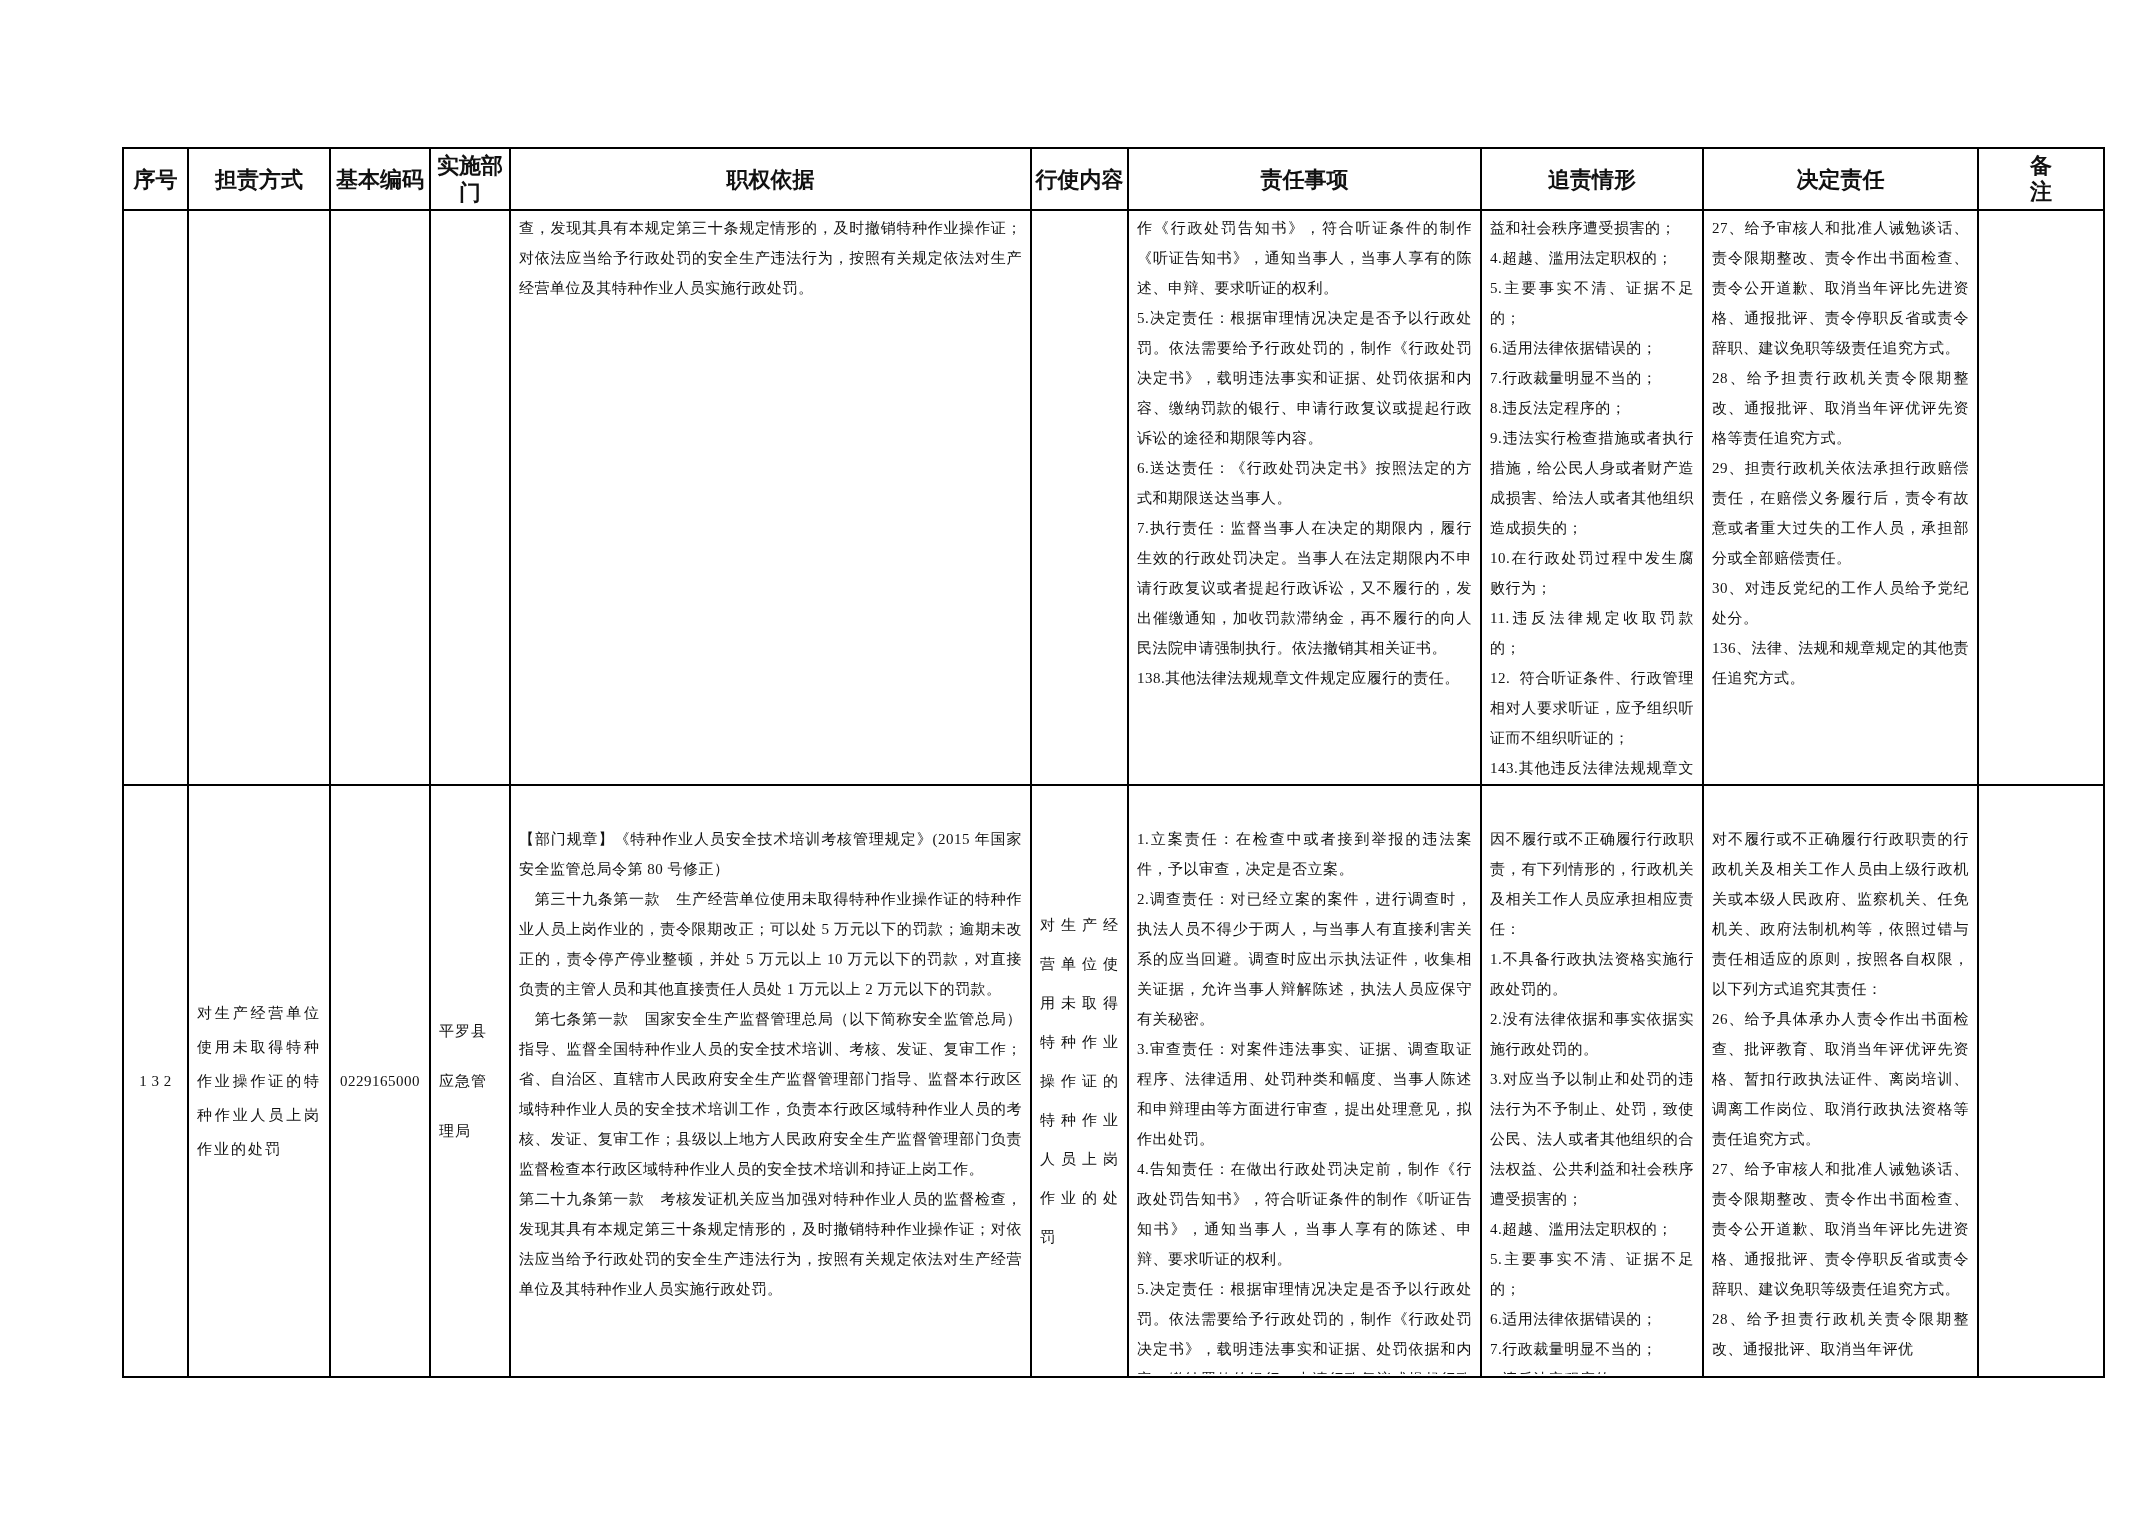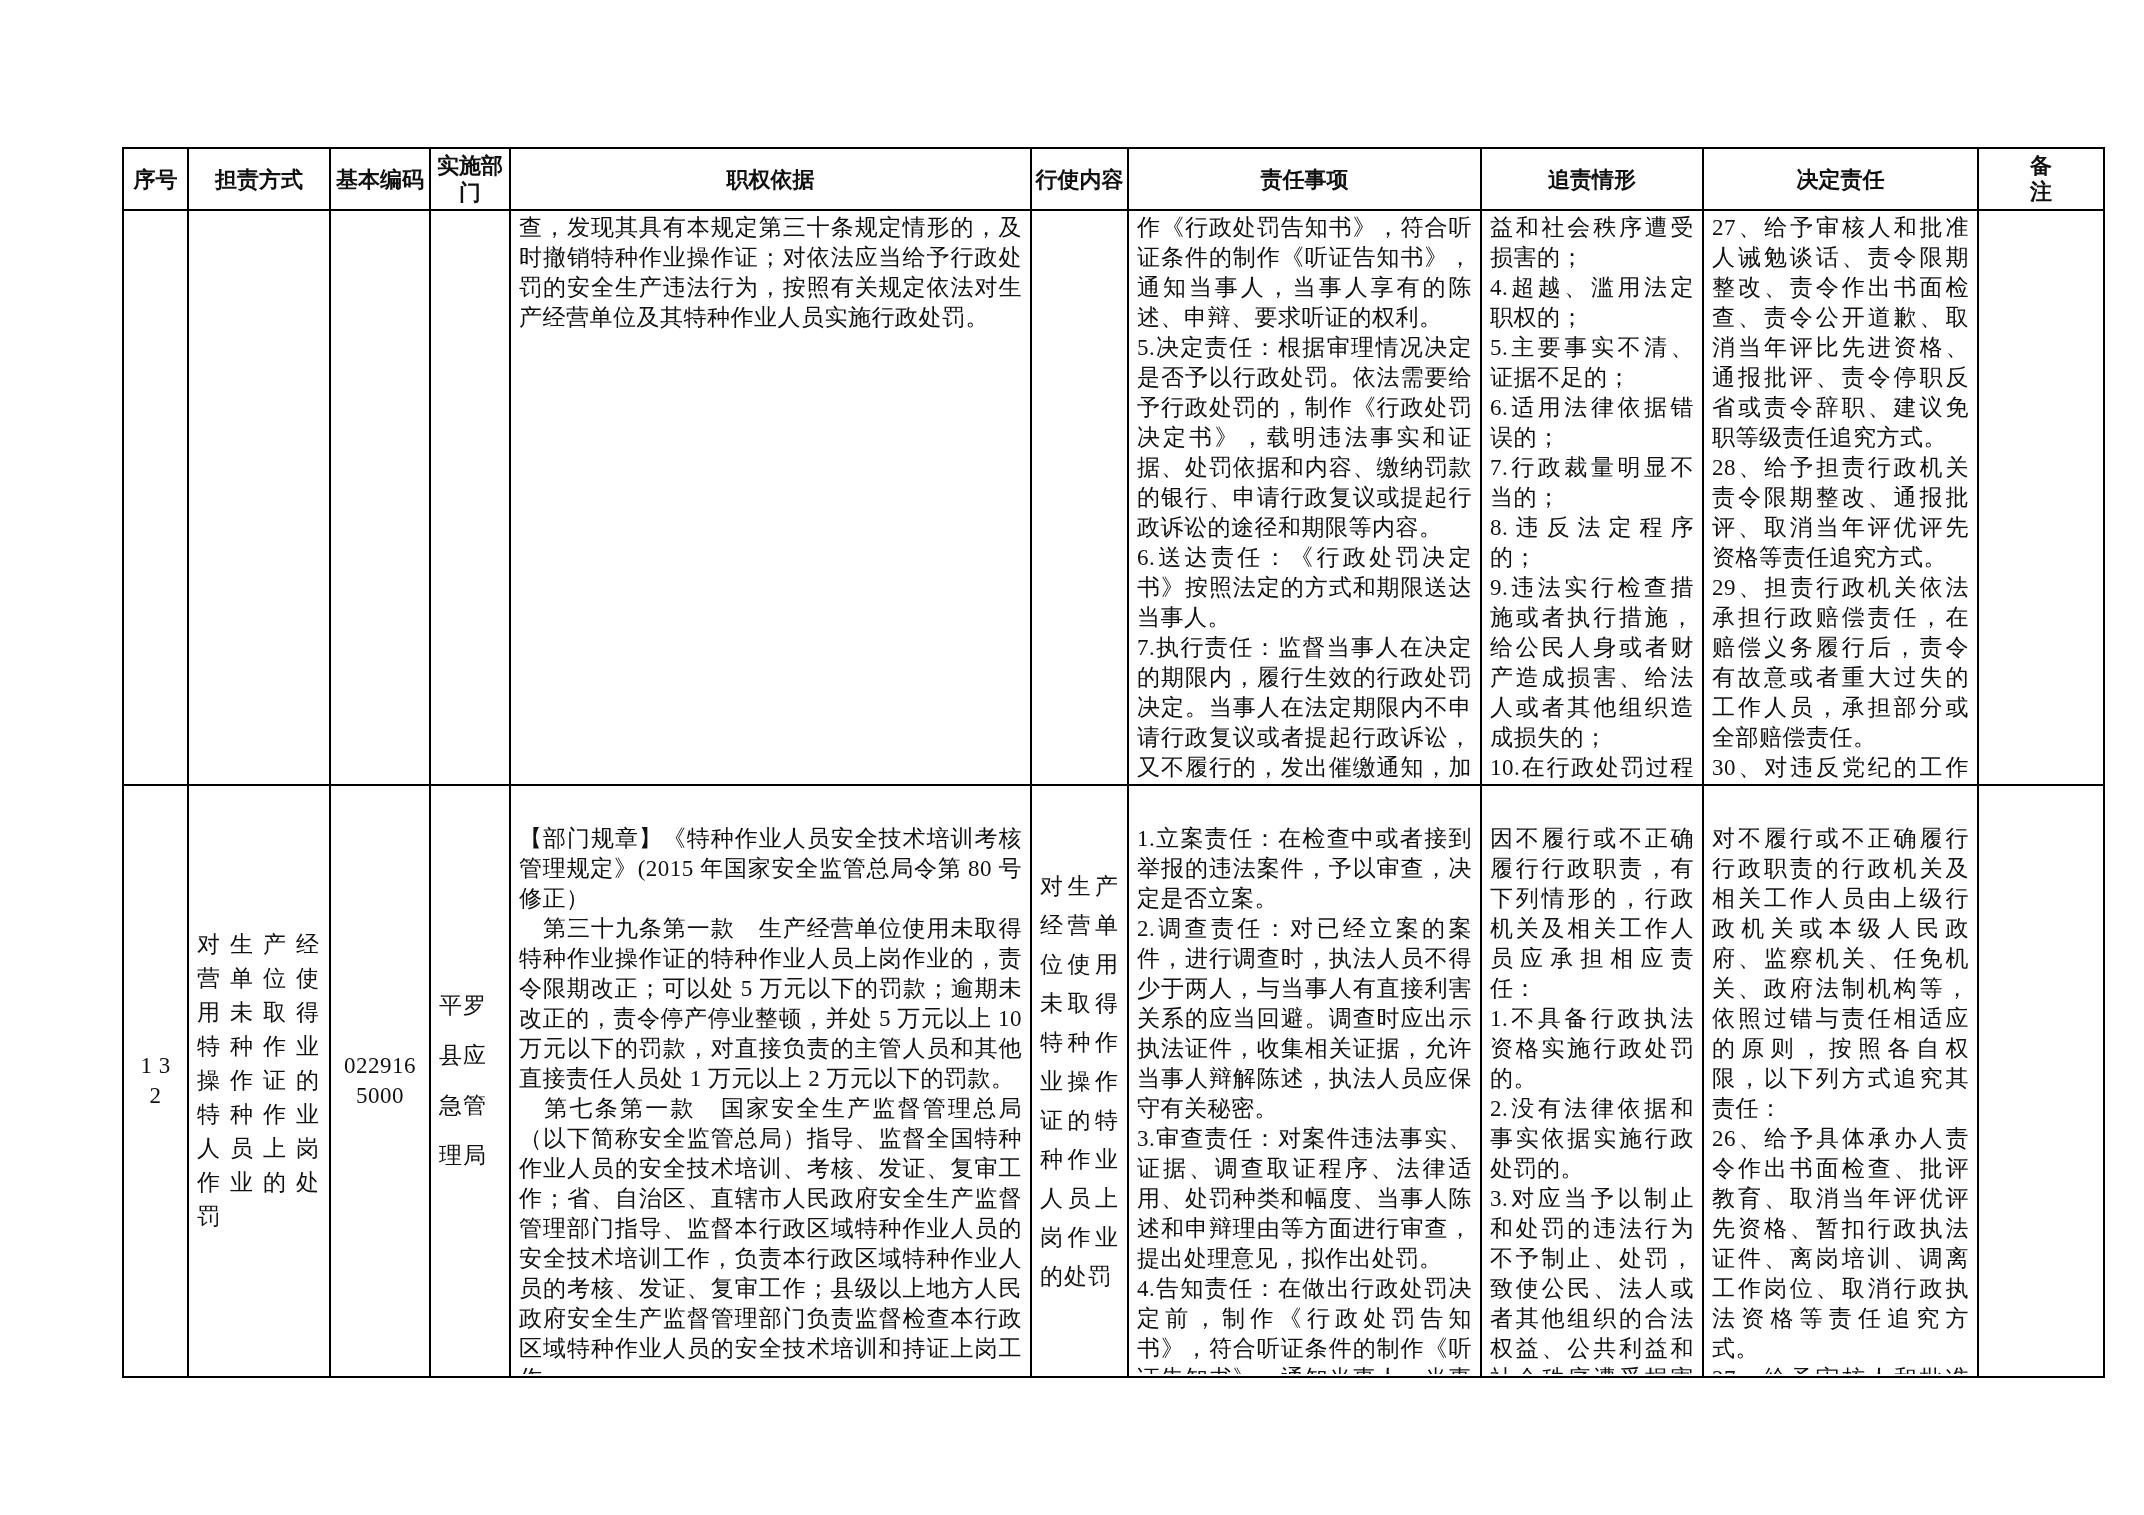--- a/index.html
+++ b/index.html
@@ -8,21 +8,21 @@
   table.powers{position:absolute;left:122px;top:147px;width:1981px;
         border-collapse:collapse;table-layout:fixed;}
   th,td{border:2px solid #000;overflow:hidden;}
   th{font-family:"Liberation Sans",sans-serif;font-weight:bold;font-size:22px;
      text-align:center;vertical-align:middle;height:56px;padding:2px;line-height:27px;}
   td{vertical-align:top;padding:2px 8px;}
   tr.r1{height:575px;}
   tr.r2{height:560px;}
   .clip1{max-height:565px;overflow:hidden;}
   .clip2{max-height:550px;overflow:hidden;margin-top:36px;}
-  .txt{font-size:23px;line-height:30px;text-align:justify;
+  .txt{font-size:15px;line-height:30px;text-align:justify;
        white-space:pre-wrap;word-break:break-all;letter-spacing:0.5px;}
   td.mid{vertical-align:middle;}
   td.ctr{text-align:center;}
   .name-cell .txt{line-height:34px;letter-spacing:2px;text-align:justify;}
   .dept-cell .txt{line-height:50px;text-align:left;letter-spacing:1px;}
   .exercise-cell .txt{line-height:39px;letter-spacing:1px;}
   .serial .txt,.code-cell .txt{text-align:center;line-height:30px;}
   .th-narrow{width:26px;margin:0 auto;line-height:26px;}
 </style>
 </head>

